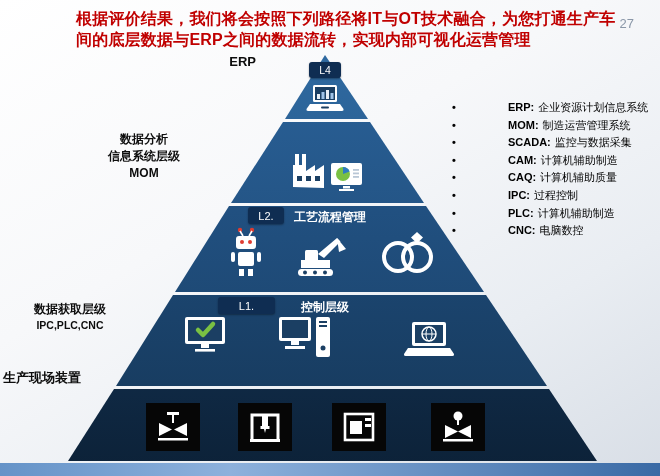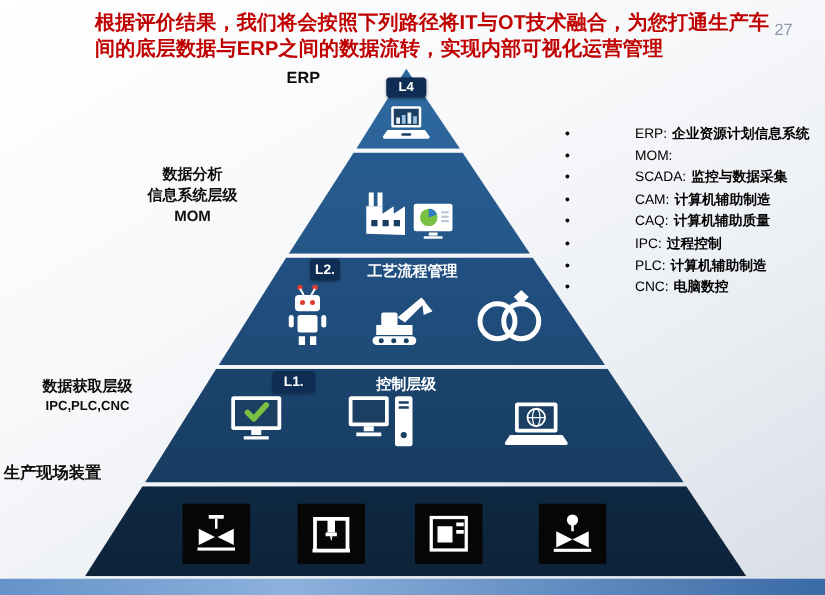--- a/index.html
+++ b/index.html
@@ -12,28 +12,28 @@
   .page-number{position:absolute;right:26px;top:16px;color:#8a97a8;font-size:13px;}
 
   
   .layer{position:absolute;inset:0;}
   .l4{clip-path:polygon(325px 55px,368px 119px,285px 119px);background:linear-gradient(180deg,#316ea7,#1d466f);}
   .l3{clip-path:polygon(283px 122px,370px 122px,424px 203px,231px 203px);background:linear-gradient(180deg,#2c66a0,#1a4066);}
   .l2{clip-path:polygon(229px 206px,426px 206px,484px 292px,175px 292px);background:linear-gradient(180deg,#28609a,#183c60);}
   .l1{clip-path:polygon(173px 295px,486px 295px,547px 386px,116px 386px);background:linear-gradient(180deg,#245a93,#153656);}
   .l0{clip-path:polygon(114px 389px,549px 389px,597px 461px,68px 461px);background:linear-gradient(180deg,#1d4a7a,#0c2137);}
 
-  .badge{position:absolute;background:#0f2d52;color:#fff;font-weight:bold;border-radius:3px;
+  .badge{position:absolute;background:#0f2d52;color:#fff;font-weight:normal;border-radius:3px;
          display:flex;align-items:center;justify-content:center;box-shadow:0 1px 2px rgba(0,0,0,.35);}
   .b4{left:309px;top:62px;width:32px;height:16px;font-size:10.5px;}
   .bar3{position:absolute;left:262px;top:122px;width:122px;height:18px;background:#0f2d52;border-radius:3px;
         color:#fff;font-weight:bold;font-size:11.5px;display:flex;align-items:center;justify-content:center;gap:6px;
         box-shadow:0 1px 2px rgba(0,0,0,.35);}
-  .b2{left:248px;top:207px;width:24px;height:17px;font-size:11px;text-align:right;}
-  .b1{left:218px;top:297px;width:34px;height:17px;font-size:11px;}
+  .b2{left:248px;top:207px;width:36px;height:17px;font-size:11px;text-align:right;}
+  .b1{left:218px;top:297px;width:57px;height:17px;font-size:11px;}
   .lvl-title{position:absolute;color:#fff;font-weight:bold;font-size:12px;white-space:nowrap;}
   .t2{left:294px;top:209px;}
   .t1{left:301px;top:299px;}
 
   .ic{position:absolute;line-height:0;}
   #ic-laptop{left:305px;top:84px;}
   #ic-factory{left:291px;top:152px;}
   #ic-pie{left:330px;top:162px;}
   #ic-robot{left:226px;top:226px;}
   #ic-excavator{left:296px;top:230px;}
@@ -43,32 +43,32 @@
   #ic-laptop-globe{left:402px;top:321px;}
 
   .machine{position:absolute;width:54px;height:48px;background:#060606;display:flex;align-items:center;justify-content:center;}
   #m1{left:146px;top:403px;}
   #m2{left:238px;top:403px;}
   #m3{left:332px;top:403px;}
   #m4{left:431px;top:403px;}
 
   .lbl{position:absolute;color:#0d0d0d;font-weight:bold;}
   #lbl-erp{left:196px;top:54px;width:60px;text-align:right;font-size:13px;}
-  #lbl-analysis{left:98px;top:131px;width:112px;text-align:center;font-size:12px;line-height:17px;}
+  #lbl-analysis{left:88px;top:131px;width:112px;text-align:center;font-size:12px;line-height:17px;}
   #lbl-process{left:46px;top:231px;width:130px;text-align:center;line-height:16px;}
   #lbl-acquisition{left:10px;top:301px;width:120px;text-align:center;line-height:16px;}
   #lbl-field{left:3px;top:369px;font-size:13px;}
   .lbl .big{font-size:12px;display:block;}
   .lbl .small{font-size:10.5px;display:block;}
 
   .legend{position:absolute;left:452px;top:99px;width:206px;}
   .legend-item{display:flex;font-size:11px;line-height:17.6px;color:#000;}
   .legend-item .bullet{width:12px;font-weight:bold;}
-  .legend-item .term{font-weight:normal;margin-right:4px;white-space:nowrap;padding-left:44px;}
-  .legend-item .desc{font-weight:bold;white-space:nowrap;}
+  .legend-item .term{font-weight:bold;margin-right:4px;white-space:nowrap;padding-left:44px;}
+  .legend-item .desc{font-weight:normal;white-space:nowrap;}
 
   .bottom-bar{position:absolute;left:0;bottom:0;width:660px;height:13px;
               background:linear-gradient(90deg,#6593c8 0%,#8db1dc 35%,#3a6aa5 100%);}
 </style>
 </head>
 <body>
 
 <div class="slide">
 
   <div class="title">
@@ -242,20 +242,21 @@
 
   <div class="legend">
     <div class="legend-item">
       <span class="bullet">•</span>
       <span class="term">ERP:</span>
       <span class="desc">企业资源计划信息系统</span>
     </div>
     <div class="legend-item">
       <span class="bullet">•</span>
       <span class="term">MOM:</span>
+      <span class="desc">制造运营管理系统</span>
     </div>
     <div class="legend-item">
       <span class="bullet">•</span>
       <span class="term">SCADA:</span>
       <span class="desc">监控与数据采集</span>
     </div>
     <div class="legend-item">
       <span class="bullet">•</span>
       <span class="term">CAM:</span>
       <span class="desc">计算机辅助制造</span>

